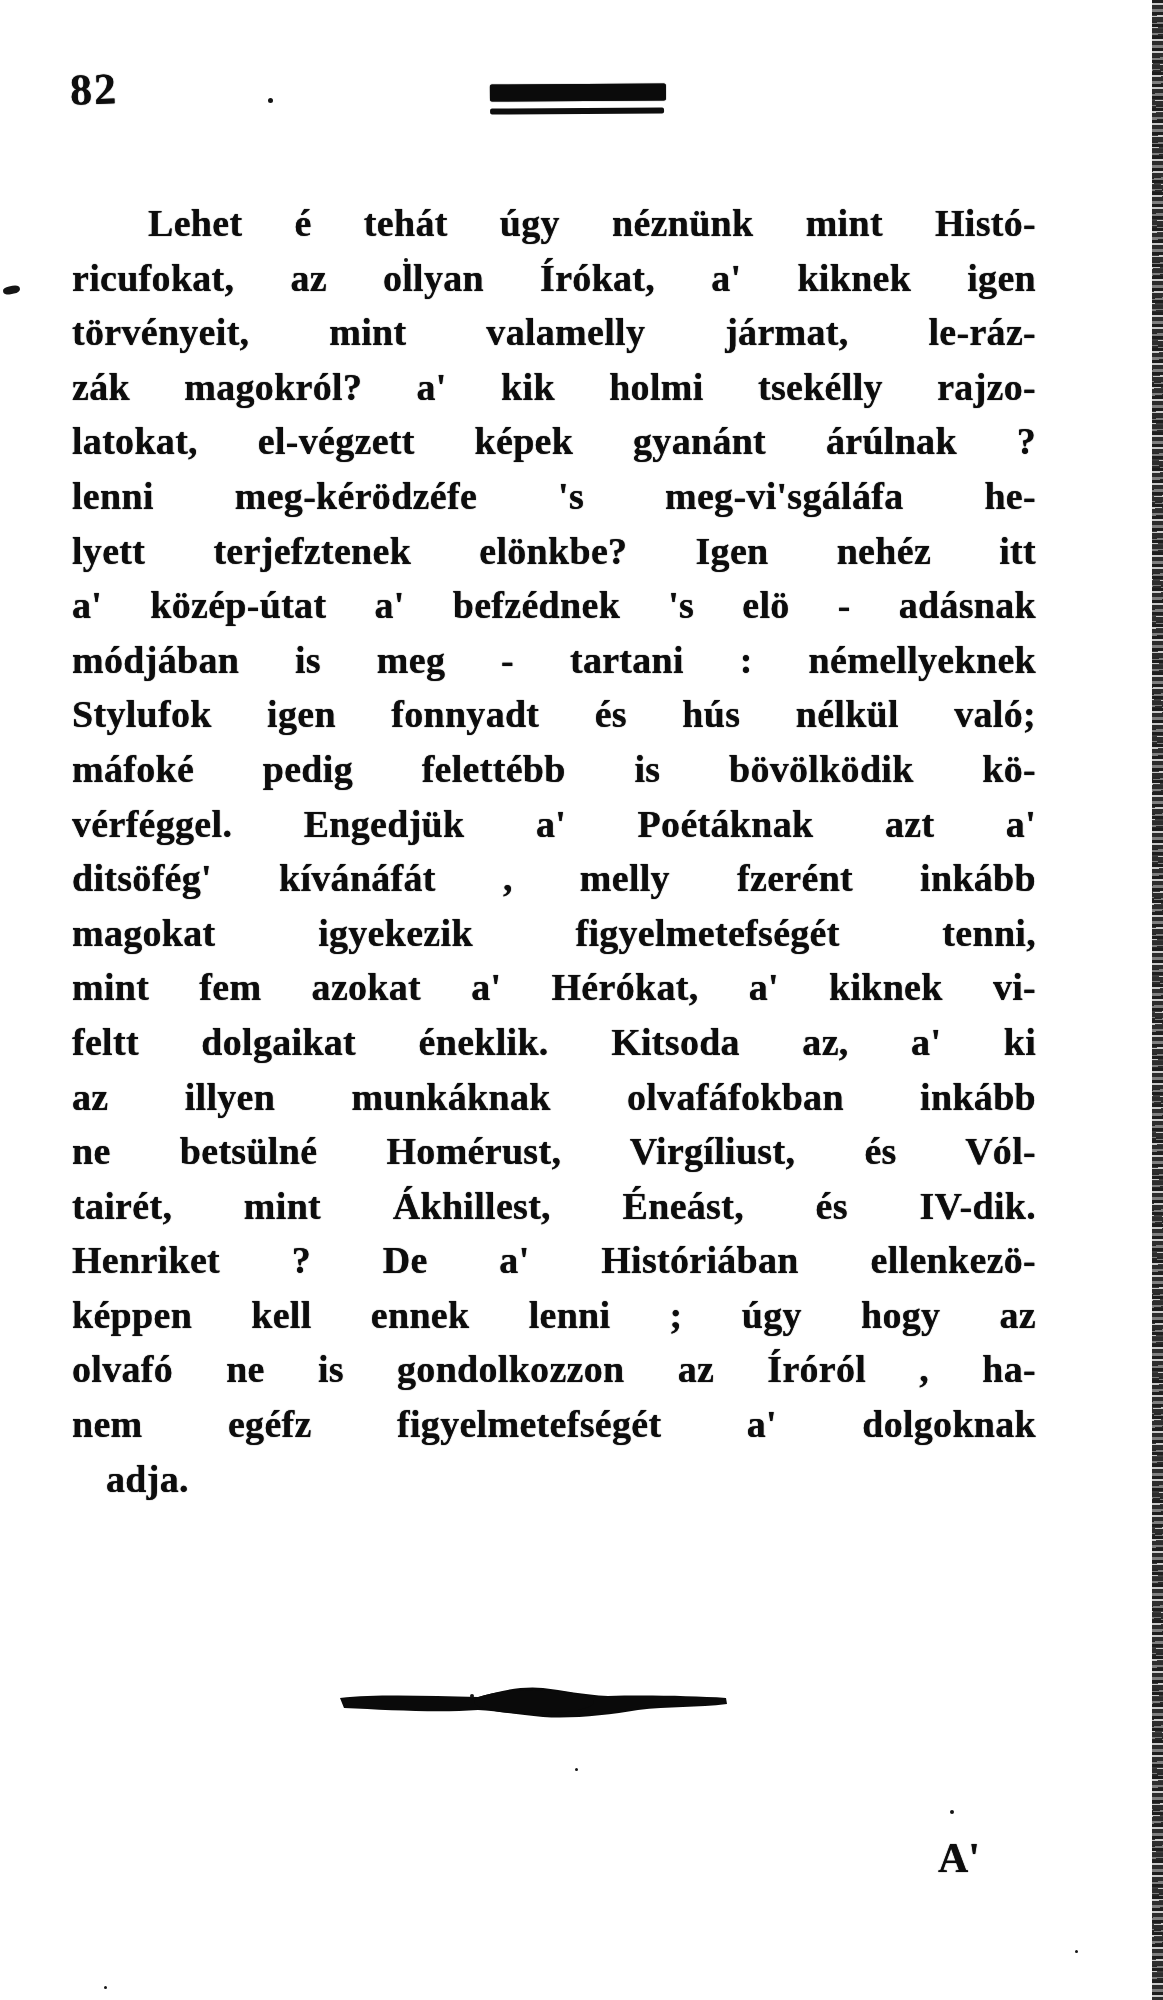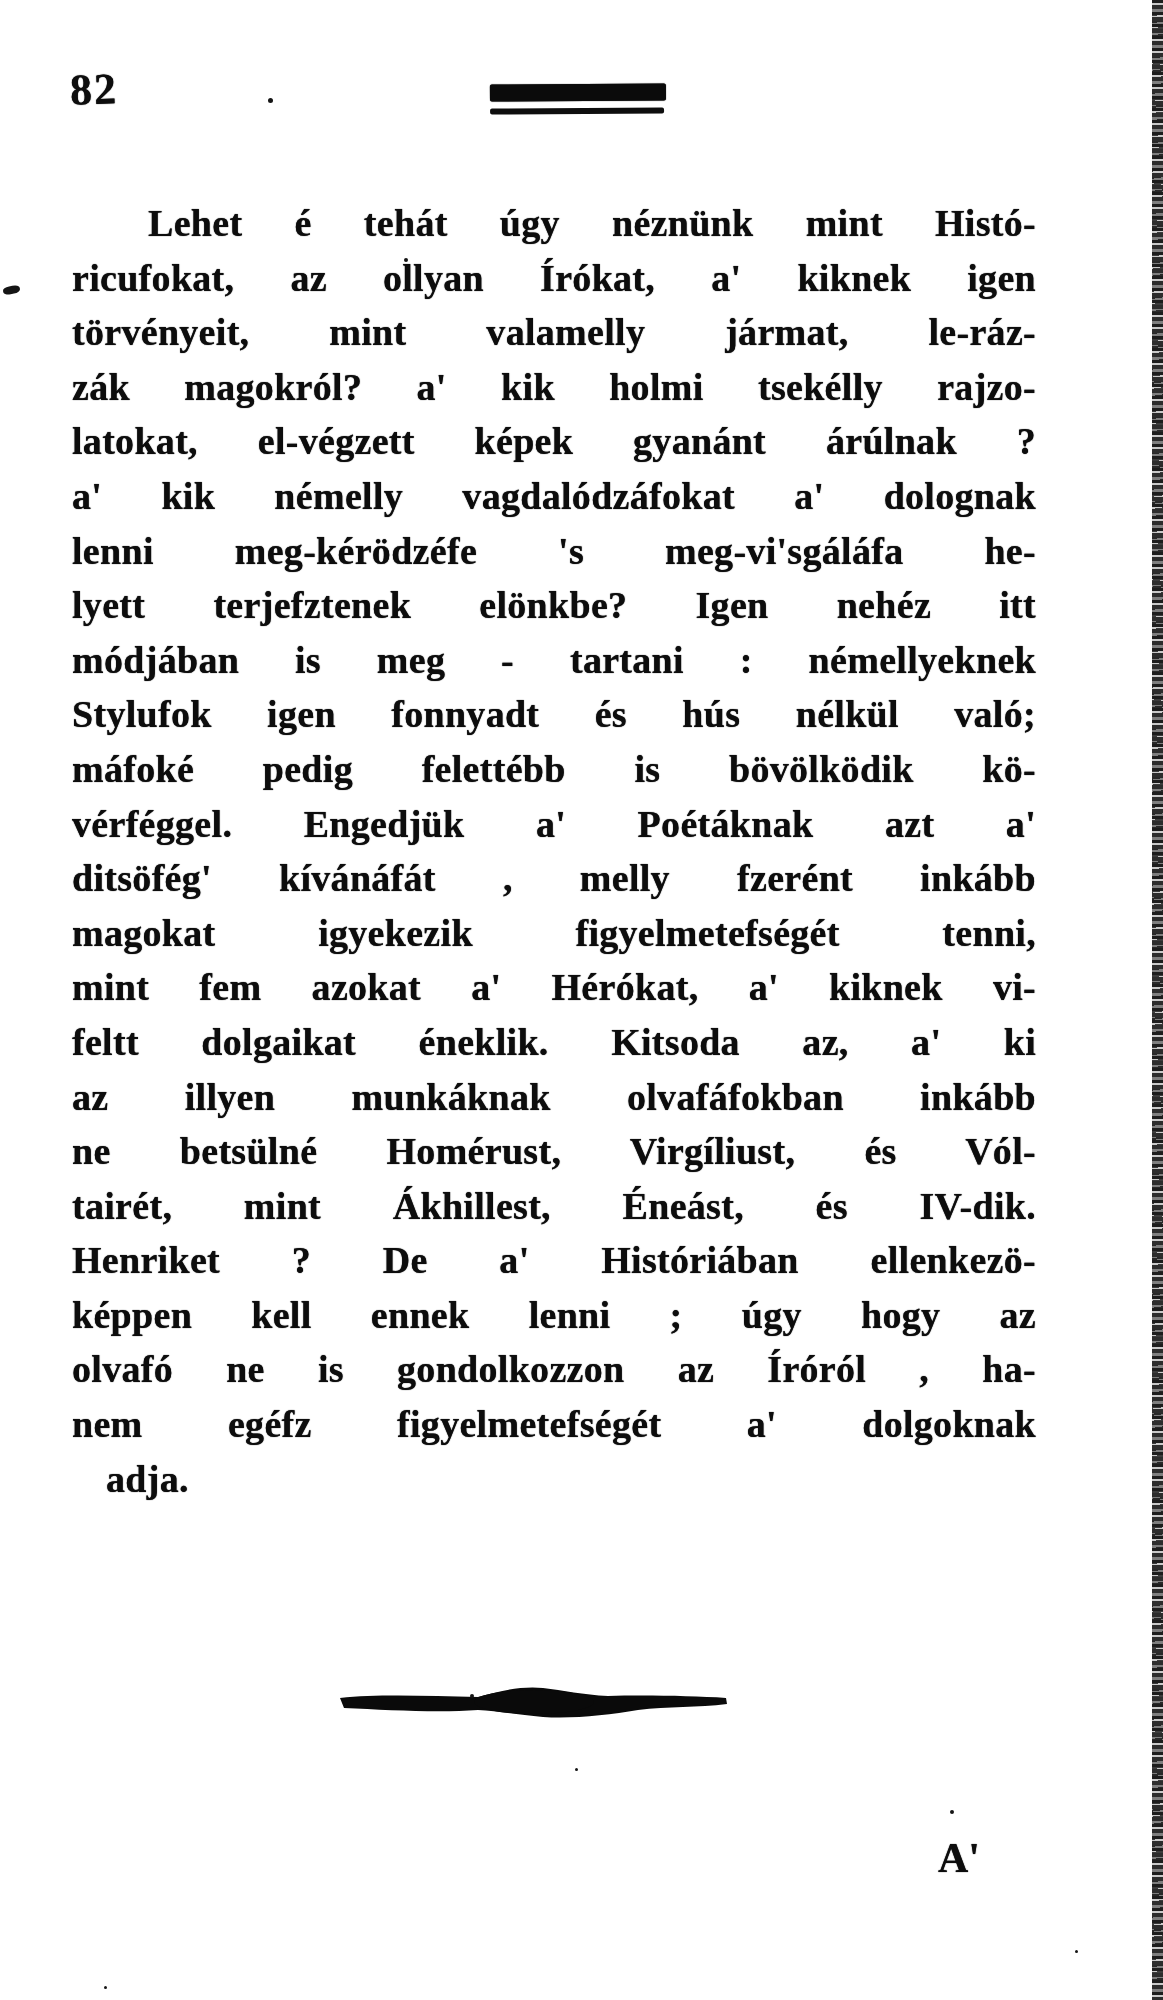--- a/index.html
+++ b/index.html
@@ -120,23 +120,23 @@
     <div class="bar-thick"></div>
     <div class="bar-thin"></div>
   </div>
 
   <div class="paragraph">
       <div class="text-line">Lehet é tehát úgy néznünk mint Histó-</div>
       <div class="text-line">ricufokat, az ollyan Írókat, a' kiknek igen</div>
       <div class="text-line">törvényeit, mint valamelly jármat, le-ráz-</div>
       <div class="text-line">zák magokról? a' kik holmi tsekélly rajzo-</div>
       <div class="text-line">latokat, el-végzett képek gyanánt árúlnak ?</div>
-      <div class="text-line">a' kik némelly vagdalódzáfokat a' dolognak</div>
       <div class="text-line">lenni meg-kérödzéfe 's meg-vi'sgáláfa he-</div>
       <div class="text-line">lyett terjefztenek elönkbe? Igen nehéz itt</div>
+      <div class="text-line">a' közép-útat a' befzédnek 's elö - adásnak</div>
       <div class="text-line">módjában is meg - tartani : némellyeknek</div>
       <div class="text-line">Stylufok igen fonnyadt és hús nélkül való;</div>
       <div class="text-line">máfoké pedig felettébb is bövölködik kö-</div>
       <div class="text-line">vérféggel. Engedjük a' Poétáknak azt a'</div>
       <div class="text-line">ditsöfég' kívánáfát , melly fzerént inkább</div>
       <div class="text-line">magokat igyekezik figyelmetefségét tenni,</div>
       <div class="text-line">mint fem azokat a' Hérókat, a' kiknek vi-</div>
       <div class="text-line">feltt dolgaikat éneklik. Kitsoda az, a' ki</div>
       <div class="text-line">az illyen munkáknak olvafáfokban inkább</div>
       <div class="text-line">ne betsülné Homérust, Virgíliust, és Vól-</div>

